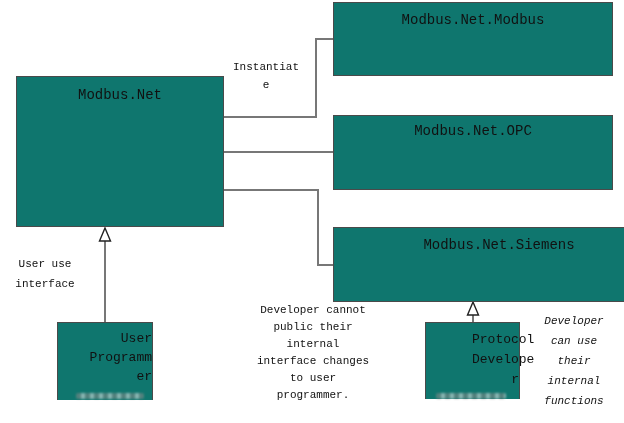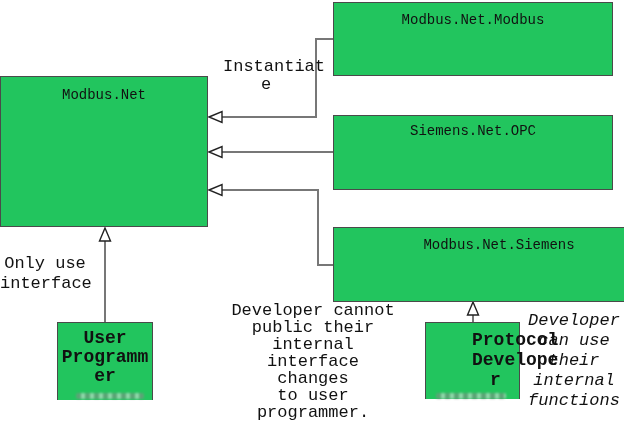--- a/index.html
+++ b/index.html
@@ -12,46 +12,45 @@
   #stage {
     position: relative;
     width: 624px;
     height: 423px;
     background: var(--background, #fff);
     overflow: hidden;
   }
   .box {
     position: absolute;
     border: 1px solid var(--border, #4a4a4a);
-    background: #22c55e;
+    background: #0f766e;
     box-sizing: border-box;
   }
   .box-title {
     width: 100%;
     text-align: center;
     font-size: 14px;
     line-height: 16px;
     white-space: pre;
     color: var(--text, #111);
   }
   .box-cut {            
     border-bottom: none;
   }
   .box-label {
     width: 100%;
-    text-align: center;
-    font-size: 18px;
+    text-align: right;
+    font-size: 13px;
     line-height: 19px;
     white-space: pre-line;
     color: var(--text, #111);
-    font-weight: bold;
   }
   .annotation {
     position: absolute;
-    font-size: 17px;
+    font-size: 11px;
     text-align: center;
     white-space: pre-line;
     color: var(--text, #111);
   }
   #wires {
     position: absolute;
     left: 0; top: 0;
     width: 624px; height: 423px;
     pointer-events: none;
   }
@@ -95,30 +94,30 @@
     <path class="conn" d="M333,265 L318,265 L318,190 L222,190"></path>
     <polygon class="arrowhead" points="209,190 222,184.5 222,195.5"></polygon>
 
     <path class="genline" d="M105,241 L105,322"></path>
     <polygon class="arrowhead" points="105,228 99.5,241 110.5,241"></polygon>
 
     <path class="genline" d="M473,315 L473,322"></path>
     <polygon class="arrowhead" points="473,302 467.5,315 478.5,315"></polygon>
   </svg>
 
-  <div class="box" style="left:0; top:76px; width:208px; height:151px;">
+  <div class="box" style="left:16px; top:76px; width:208px; height:151px;">
     <div class="box-title" style="padding-top:10px;">Modbus.Net</div>
   </div>
 
   <div class="box" style="left:333px; top:2px; width:280px; height:74px;">
     <div class="box-title" style="padding-top:9px;">Modbus.Net.Modbus</div>
   </div>
 
   <div class="box" style="left:333px; top:115px; width:280px; height:75px;">
-    <div class="box-title" style="padding-top:7px;">Siemens.Net.OPC</div>
+    <div class="box-title" style="padding-top:7px;">Modbus.Net.OPC</div>
   </div>
 
   <div class="box" style="left:333px; top:227px; width:332px; height:75px;">
     <div class="box-title" style="padding-top:9px;">Modbus.Net.Siemens</div>
   </div>
 
   <div class="box box-cut" style="left:57px; top:322px; width:96px; height:78px;">
     <div class="box-label" style="padding-top:6px;">User
 Programm
 er</div>
@@ -128,21 +127,21 @@
   <div class="box box-cut" style="left:425px; top:322px; width:95px; height:77px;padding-left:46px;">
     <div class="box-label" style="padding-top:7px; line-height:20px;">Protocol
 Develope
 r</div>
   </div>
   <div class="smudge" style="left:436px; top:393px; width:70px; height:6px;"></div>
 
   <div class="annotation" style="left:223px; top:58px; width:86px; line-height:18px;">Instantiat
 e</div>
 
-  <div class="annotation" style="left:0px; top:254px; width:90px; line-height:20px;">Only use
+  <div class="annotation" style="left:0px; top:254px; width:90px; line-height:20px;">User use
 interface</div>
 
   <div class="annotation" style="left:228px; top:302px; width:170px; line-height:17px;">Developer cannot
 public their
 internal
 interface changes
 to user
 programmer.</div>
 
   <div class="annotation" style="left:526px; top:311px; width:96px; line-height:20px;font-style:italic;">Developer

